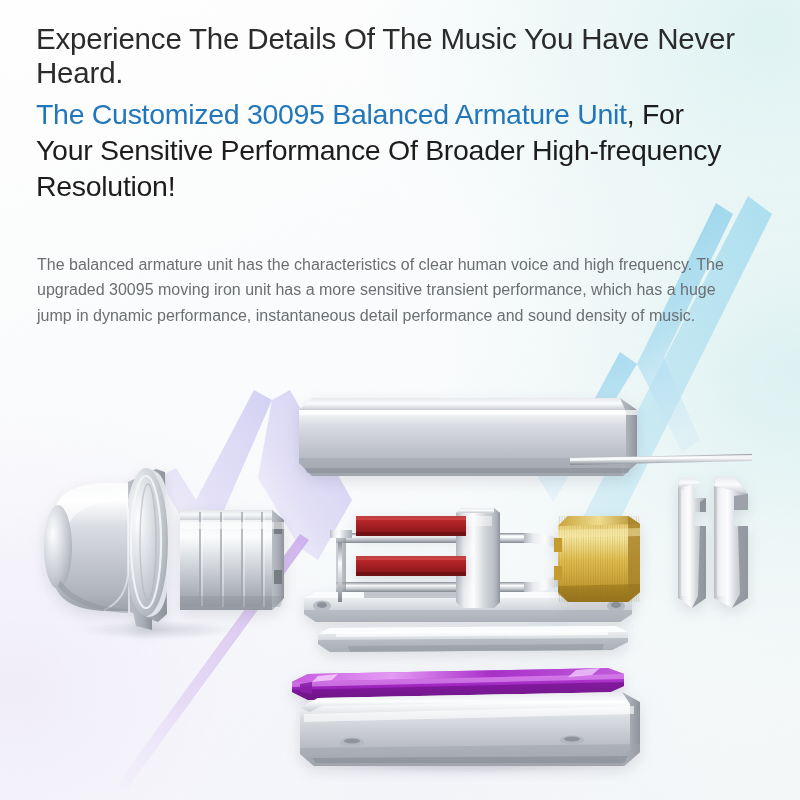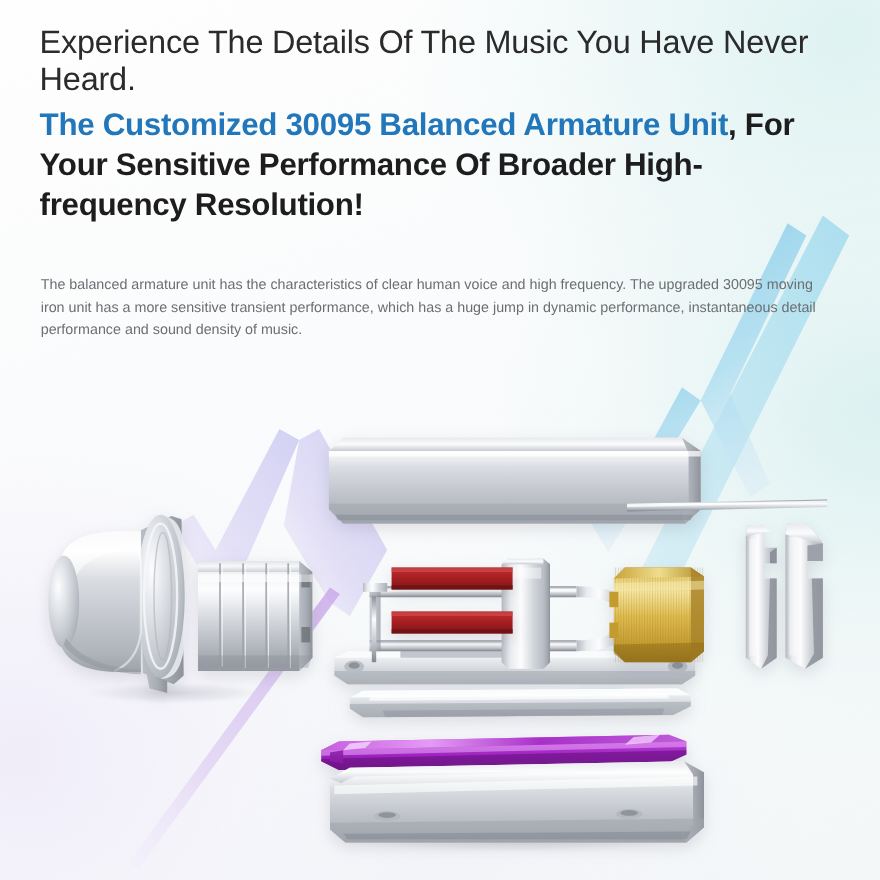--- a/index.html
+++ b/index.html
@@ -52,34 +52,34 @@
     line-height: 1.16;
     color: #2b2b2b;
     letter-spacing: -0.2px;
     font-weight: 400;
     margin: 0 0 7px 0;
     max-width: 706px;
   }
   .head-2 {
     font-size: 28.5px;
     line-height: 1.25;
-    font-weight: 700;
+    font-weight: 400;
     color: #1d1d1d;
     letter-spacing: -0.3px;
     margin: 0;
     max-width: 690px;
   }
   .head-2 .accent { color: #2277bb; }
 
   .body-copy {
     position: absolute;
     left: 37px;
     top: 236px;
     width: 714px;
-    font-size: 13px;
+    font-size: 16px;
     line-height: 1.58;
     color: #6b6f72;
     z-index: 6;
   }
 
   
   .diagram {
     position: absolute;
     left: 0; top: 330px;
     width: 800px; height: 470px;

